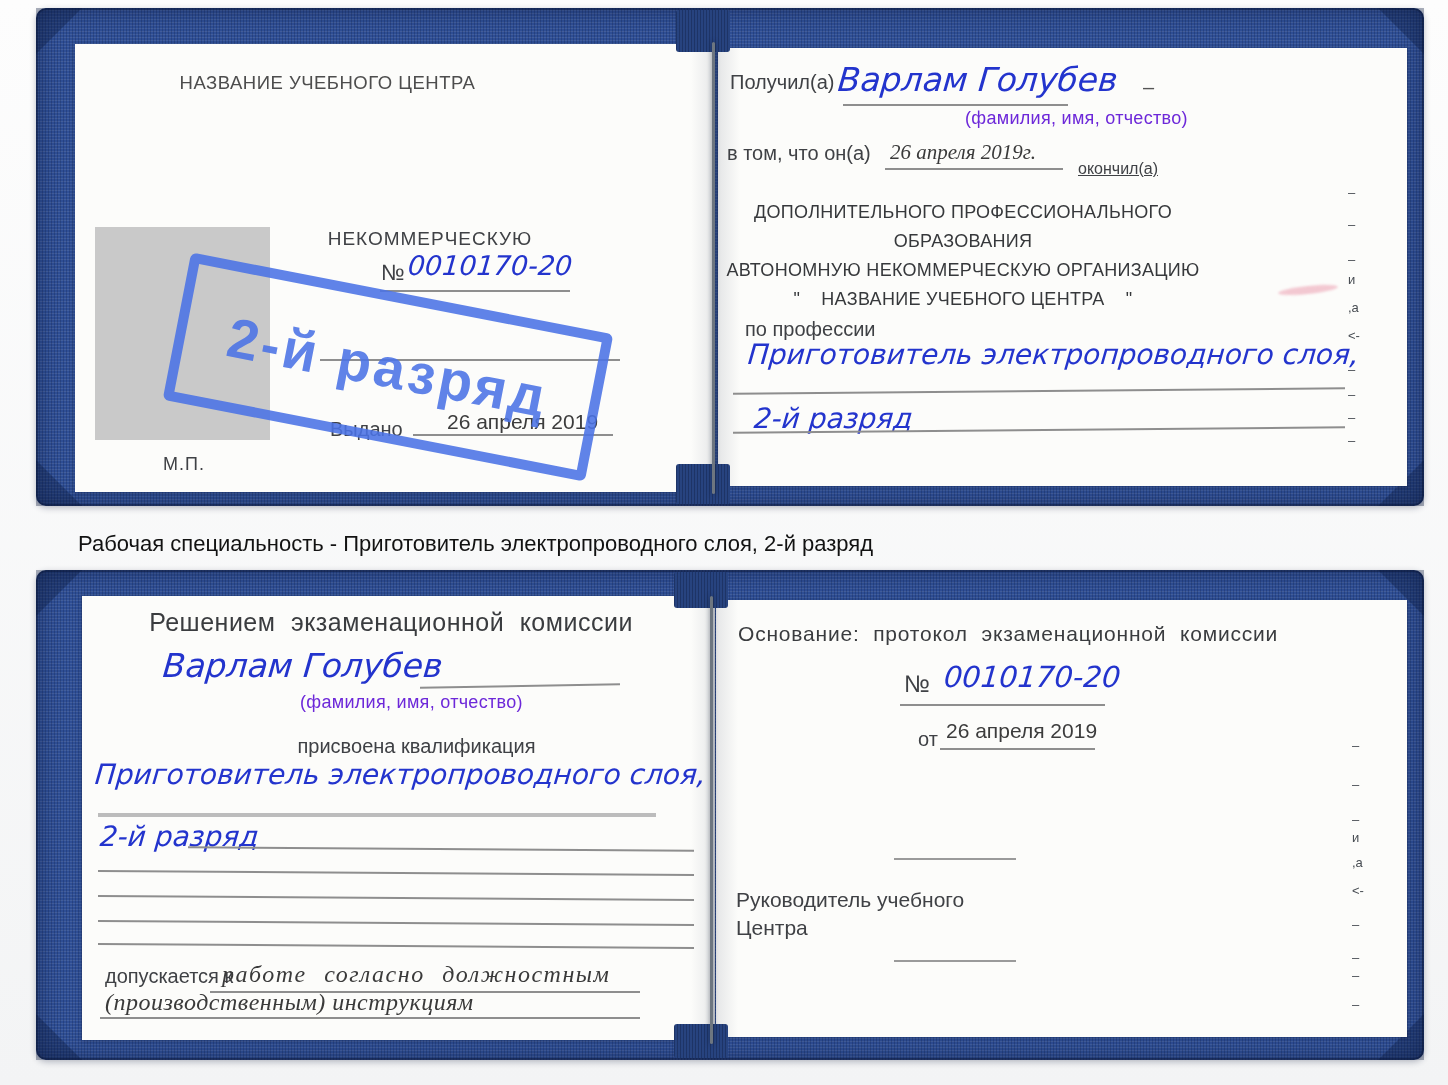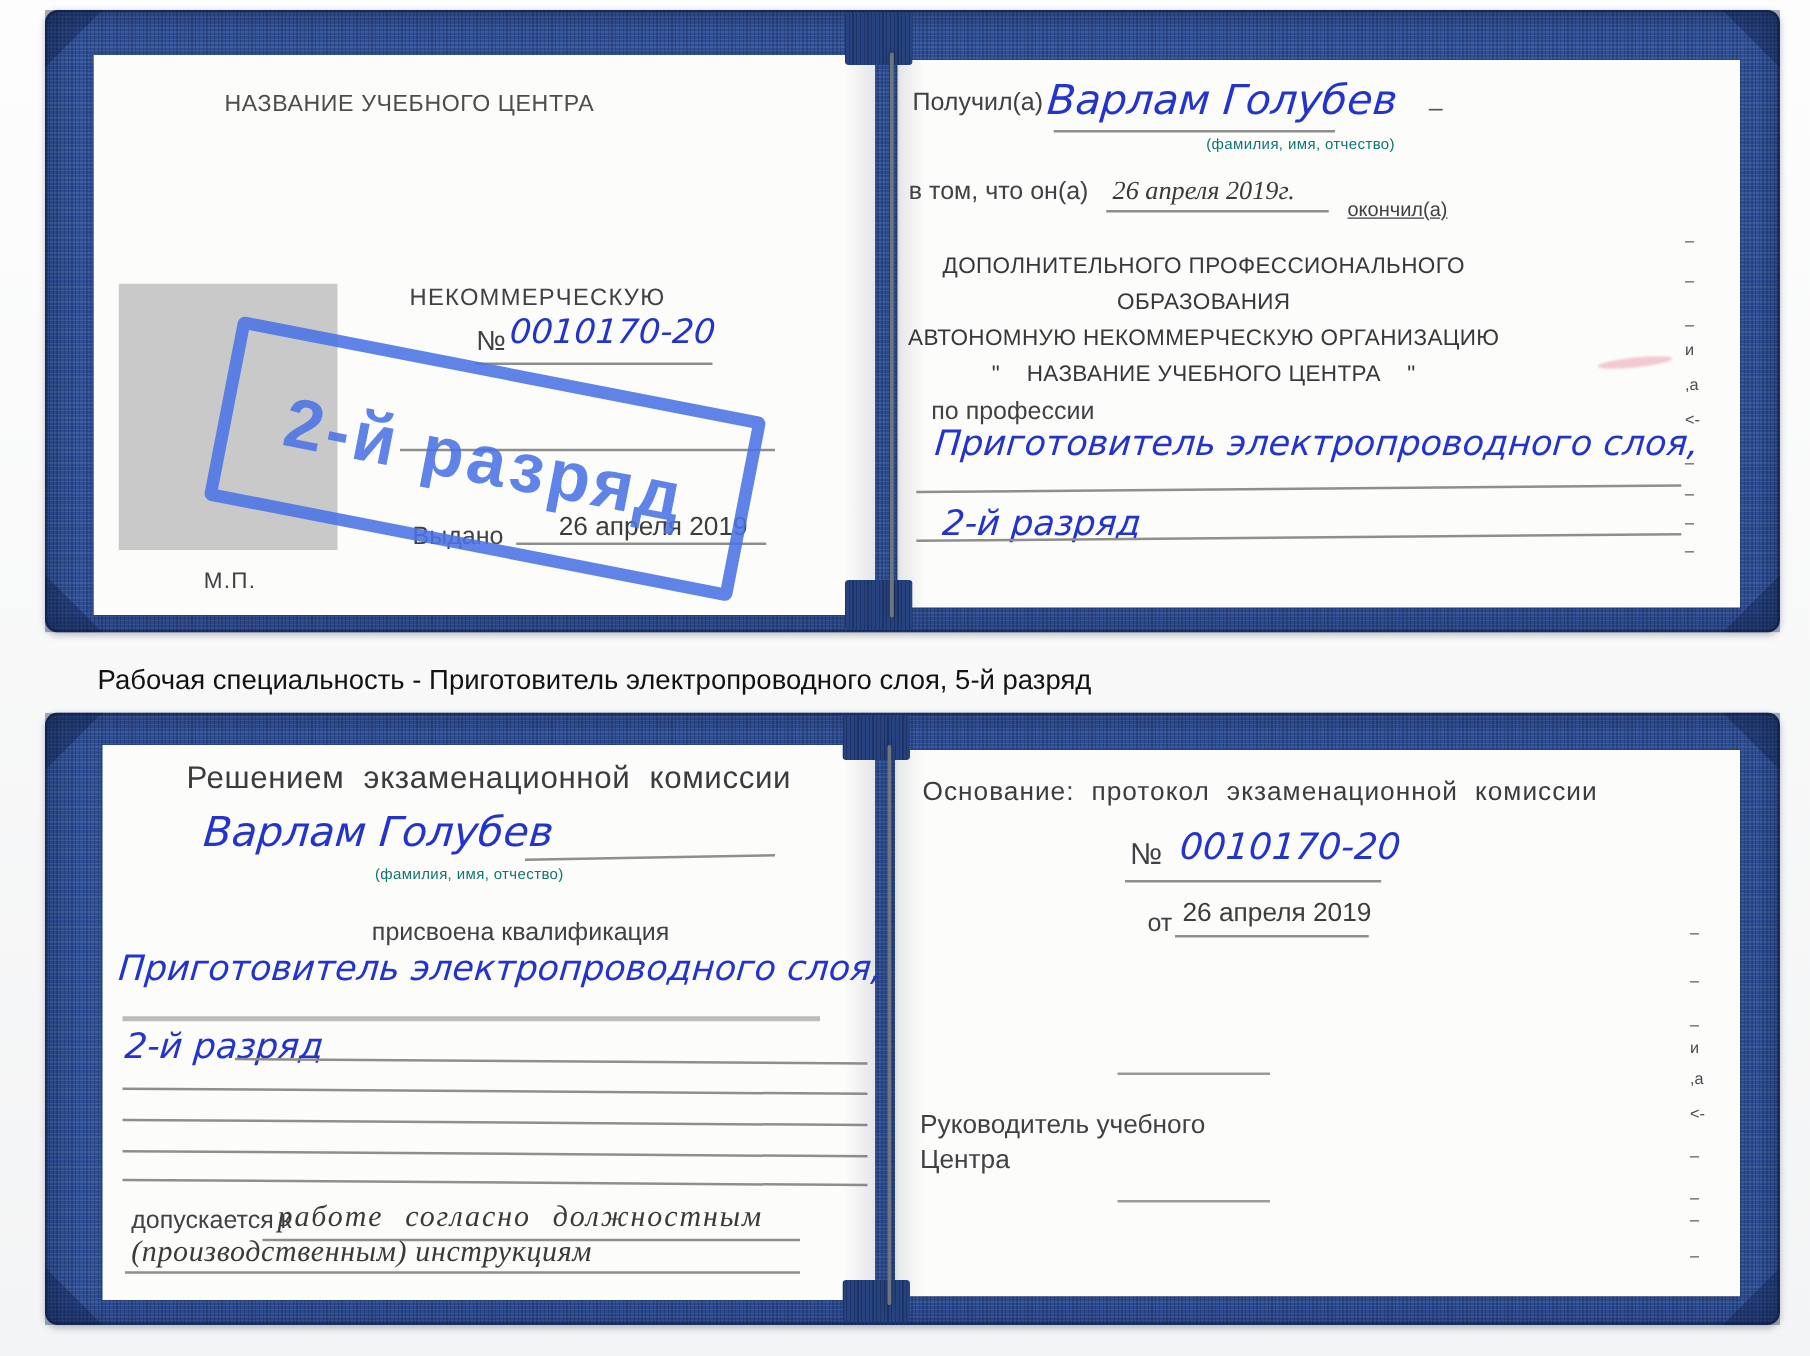--- a/index.html
+++ b/index.html
@@ -11,35 +11,35 @@
       repeating-linear-gradient(90deg, rgba(13,27,66,.25) 0 1px, transparent 1px 3px),
       repeating-linear-gradient(0deg, rgba(255,255,255,.09) 0 1px, transparent 1px 3px);
     box-shadow:inset 0 0 0 2px rgba(10,22,55,.45), inset 0 0 24px rgba(8,18,48,.5), 0 2px 6px rgba(30,40,70,.3);}
   .corner{position:absolute;width:46px;height:46px;background:rgba(10,22,58,.34);z-index:1;}
   .c-tl{left:0;top:0;clip-path:polygon(0 0,100% 0,0 100%);}
   .c-tr{right:0;top:0;clip-path:polygon(0 0,100% 0,100% 100%);}
   .c-bl{left:0;bottom:0;clip-path:polygon(0 0,0 100%,100% 100%);}
   .c-br{right:0;bottom:0;clip-path:polygon(100% 0,0 100%,100% 100%);}
   .tab{position:absolute;width:54px;background-color:#27437f;border-radius:3px;z-index:3;
     background-image:repeating-linear-gradient(90deg, rgba(10,20,50,.32) 0 1px, transparent 1px 3px);}
-  .page{position:absolute;background:#fcfcfa;box-shadow:0 1px 5px rgba(25,35,70,.4);z-index:2;}
+  .page{position:absolute;background:#fcfcfa;box-shadow:0 1px 5px rgba(25,35,70,.4);z-index:2;padding-left:15px;}
   .pg-l::after{content:"";position:absolute;right:0;top:0;bottom:0;width:24px;
     background:linear-gradient(to right, rgba(0,0,0,0), rgba(60,70,95,.12));}
   .pg-r::before{content:"";position:absolute;left:0;top:0;bottom:0;width:22px;
     background:linear-gradient(to left, rgba(0,0,0,0), rgba(60,70,95,.12));}
   .fold{position:absolute;width:3px;background:#6d7680;box-shadow:0 0 5px rgba(20,30,50,.55);z-index:4;border-radius:2px;}
 
   .t{position:absolute;color:#3f4145;white-space:nowrap;}
   .center{text-align:center;}
   .ln{position:absolute;height:2px;background:#8e8e8e;}
   .ln-thick{position:absolute;height:4px;background:#bcbcbc;}
   .hand{position:absolute;font-family:"DejaVu Sans",sans-serif;font-style:italic;color:#2334cd;
     white-space:nowrap;transform:skewX(-5deg);}
   .serif-it{position:absolute;font-family:"Liberation Serif",serif;font-style:italic;color:#3a3a3a;white-space:nowrap;}
-  .small-cap{position:absolute;font-size:12px;color:#0f766e;letter-spacing:.3px;white-space:nowrap;}
+  .small-cap{position:absolute;font-size:18px;color:#6d28d9;letter-spacing:.3px;white-space:nowrap;}
   .stamp{position:absolute;border:10px solid #4b73e6;border-radius:6px;color:#4b73e6;font-weight:bold;
     display:flex;align-items:center;justify-content:center;opacity:.88;z-index:5;letter-spacing:3px;}
   .photo{position:absolute;background:#c9c9c9;}
   .edge-col{position:absolute;width:30px;z-index:6;}
   .edge-col span{position:absolute;left:0;font-size:13px;color:#474c52;}
   .caption{position:absolute;color:#121212;white-space:nowrap;}
   .smudge{position:absolute;background:#e88aa0;opacity:.45;border-radius:50%;filter:blur(1px);transform:rotate(-6deg);}
 </style>
 </head>
 <body>
@@ -112,21 +112,21 @@
         <span style="top:314px">–</span>
         <span style="top:339px">–</span>
         <span style="top:362px">–</span>
         <span style="top:385px">–</span>
       </div>
     </div>
 
     <div class="fold" style="left:676px;top:34px;height:452px;"></div>
   </div>
 
-  <div class="caption" style="left:78px;top:531px;font-size:22px;">Рабочая специальность - Приготовитель электропроводного слоя, 5-й разряд</div>
+  <div class="caption" style="left:78px;top:531px;font-size:22px;">Рабочая специальность - Приготовитель электропроводного слоя, 2-й разряд</div>
 
   <div class="cover" style="left:36px;top:570px;width:1388px;height:490px;">
     <div class="corner c-tl"></div>
     <div class="corner c-tr"></div>
     <div class="corner c-bl"></div>
     <div class="corner c-br"></div>
     <div class="tab" style="left:638px;top:2px;height:36px;"></div>
     <div class="tab" style="left:638px;top:454px;height:34px;"></div>
 
     <div class="page pg-l" style="left:46px;top:26px;width:618px;height:444px;">

